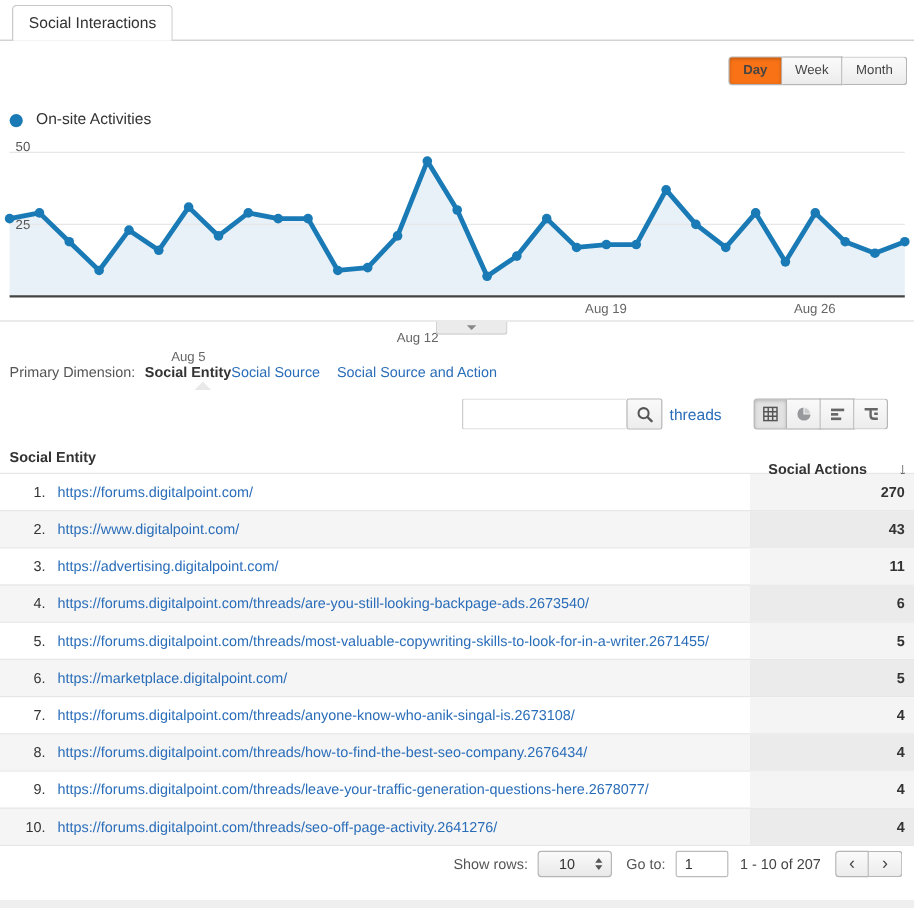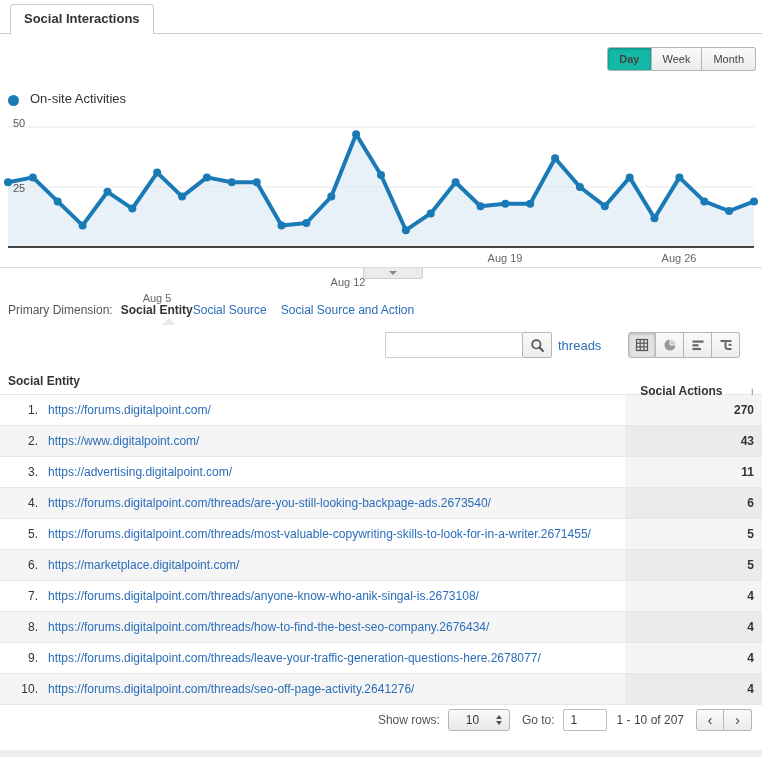--- a/index.html
+++ b/index.html
@@ -3,29 +3,29 @@
 <meta charset="utf-8">
 <style>
   html,body{margin:0;padding:0;background:#fff;}
   .page{position:relative;width:762px;height:757px;background:#fff;overflow:hidden;
         font-family:"Liberation Sans",sans-serif;color:#333;}
 
   
   .tabs-bar{position:absolute;top:0;left:0;right:0;height:33px;border-bottom:1px solid #c9c9c9;background:#fff;}
   .tab{position:absolute;left:10px;top:4px;height:30px;box-sizing:border-box;background:#fff;
        border:1px solid #c9c9c9;border-bottom:none;border-radius:4px 4px 0 0;padding:0 13px;
-       line-height:28px;font-size:13px;font-weight:bold;color:#333;cursor:default;text-align:center;}
+       line-height:28px;font-size:13px;font-weight:normal;color:#333;cursor:default;text-align:center;}
 
   
   .time-seg{position:absolute;top:47px;right:6px;display:flex;}
   .seg-btn{height:24px;box-sizing:border-box;line-height:22px;padding:0 11px;font-size:11px;color:#444;
            background:linear-gradient(#fafafa,#ececec);border:1px solid #b5b5b5;border-left:none;cursor:pointer;}
   .seg-btn:first-child{border-left:1px solid #b5b5b5;border-radius:3px 0 0 3px;}
   .seg-btn:last-child{border-radius:0 3px 3px 0;}
-  .seg-btn.selected{background:#14b8a6;box-shadow:inset 0 1px 3px rgba(0,0,0,.25);font-weight:bold;}
+  .seg-btn.selected{background:#f97316;box-shadow:inset 0 1px 3px rgba(0,0,0,.25);font-weight:bold;}
 
   
   .legend{position:absolute;top:91px;left:8px;display:flex;align-items:flex-end;font-size:13px;color:#333;}
   .legend-dot{width:11px;height:11px;border-radius:50%;background:#1a7ab5;margin-right:11px;}
 
   
   .chart-wrap{position:absolute;top:112px;left:0;width:762px;height:140px;}
   .y-label{position:absolute;left:13px;font-size:11px;color:#555;}
   .y-label.t50{top:117px;} .y-label.t25{top:182px;}
   .x-labels{position:absolute;top:252px;left:0;width:762px;height:14px;font-size:11px;color:#666;}

